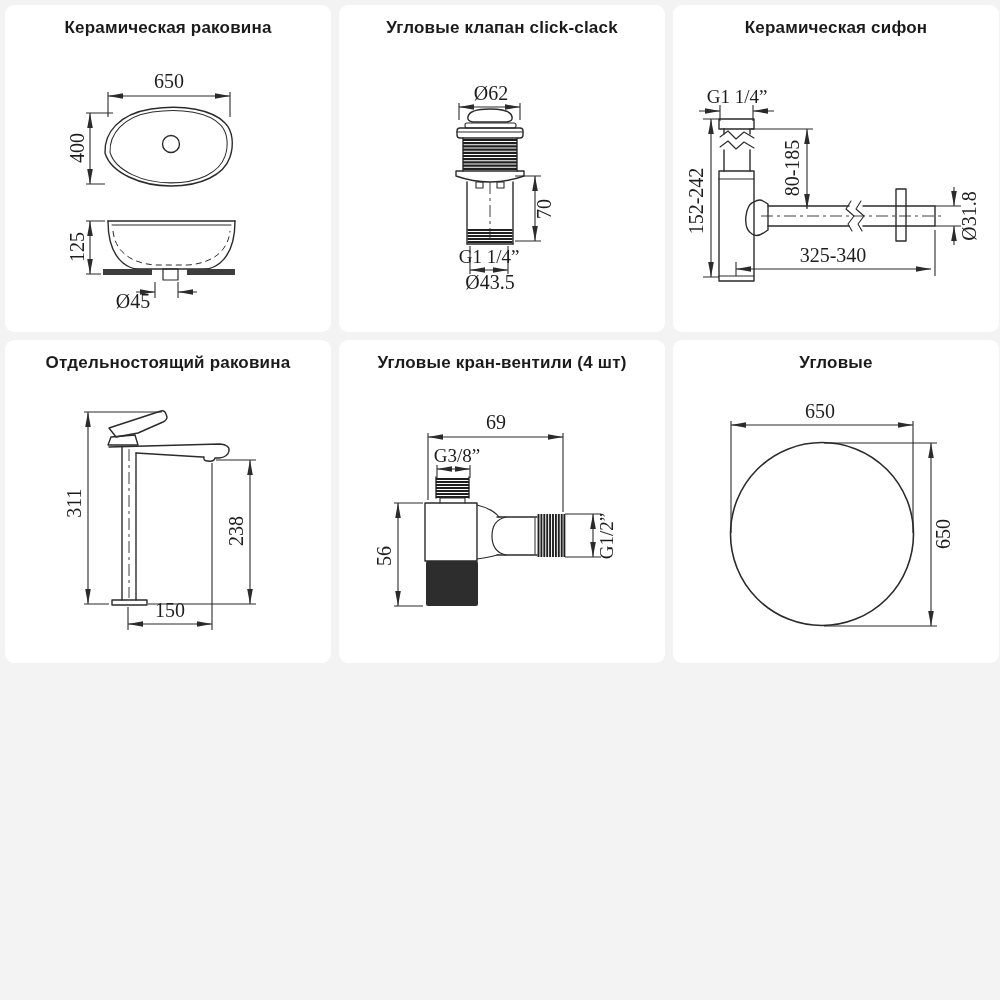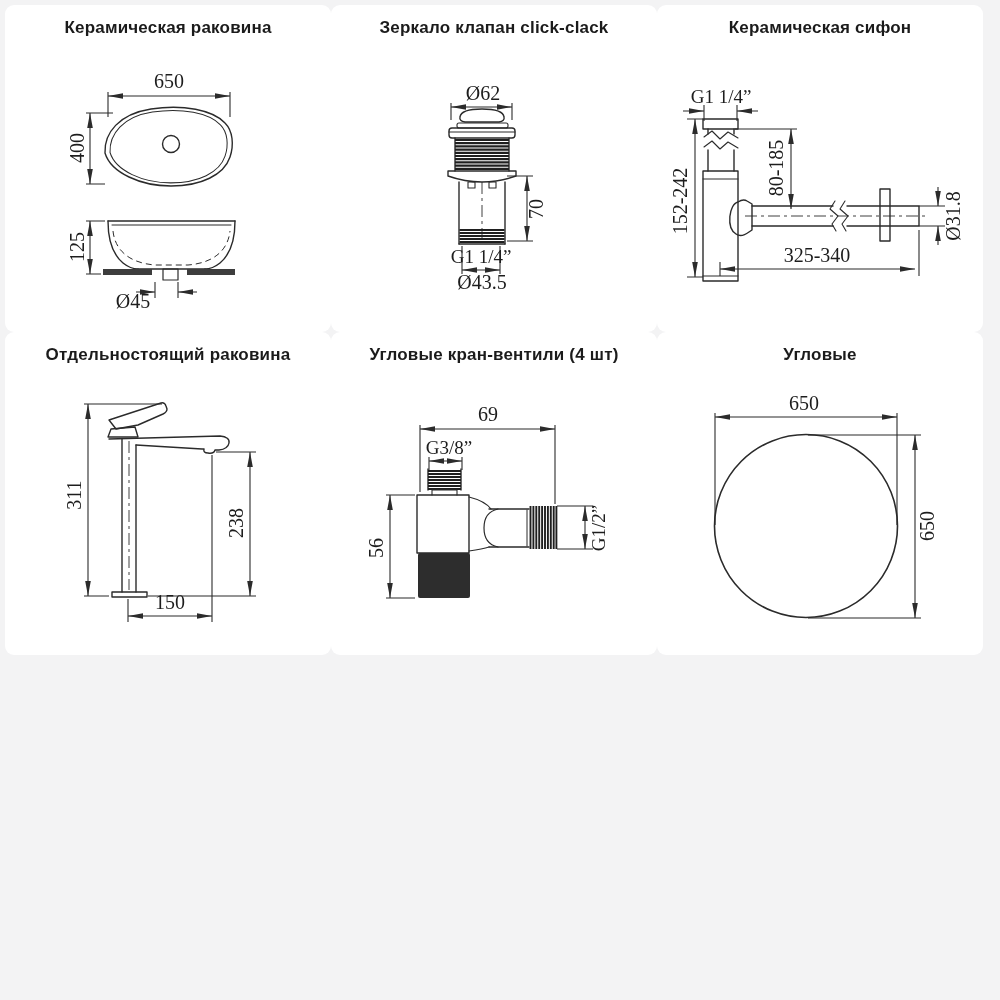--- a/index.html
+++ b/index.html
@@ -1,18 +1,18 @@
 <!DOCTYPE html>
 <html><head>
 <meta charset="utf-8">
 <style>
   html,body{margin:0;padding:0;}
   body{width:1000px;height:1000px;background:#f3f3f4;font-family:"Liberation Sans",sans-serif;}
   .sheet{width:1000px;height:1000px;background:#f3f3f4;overflow:hidden;}
-  .grid{display:grid;grid-template-columns:326px 326px 326px;grid-template-rows:327px 323px;padding:5px;}
+  .grid{display:grid;grid-template-columns:326px 326px 326px;grid-template-rows:327px 323px;gap:8px;padding:5px;}
   .card{background:#ffffff;border-radius:9px;position:relative;overflow:hidden;}
   .card h2{margin:0;padding-top:13px;text-align:center;font-size:17px;font-weight:700;
            color:#1b1b1b;letter-spacing:.2px;position:relative;z-index:2;}
   .card svg{position:absolute;left:0;top:0;z-index:1;}
   .ol{stroke:#2b2b2b;stroke-width:1.4;fill:none;stroke-linejoin:round;stroke-linecap:round;}
   .dl{stroke:#2b2b2b;stroke-width:1.1;fill:none;}
   .cl{stroke:#2b2b2b;stroke-width:.9;fill:none;stroke-dasharray:12 4 3 4;}
   .dash{stroke:#2b2b2b;stroke-width:1;fill:none;stroke-dasharray:6 4;}
   .thr{stroke:#1f1f1f;fill:none;}
   .dim{font-family:"Liberation Serif","DejaVu Serif",serif;font-size:20px;fill:#1d1d1d;}
@@ -75,21 +75,21 @@
           <line class="dl" x1="150" y1="277" x2="150" y2="293"></line>
           <line class="dl" x1="173" y1="277" x2="173" y2="293"></line>
           <line class="dl" x1="131" y1="287" x2="150" y2="287" marker-end="url(#ar)"></line>
           <line class="dl" x1="192" y1="287" x2="173" y2="287" marker-end="url(#ar)"></line>
           <text class="dim" x="128" y="303" text-anchor="middle">Ø45</text>
         </g>
       </svg>
     </section>
 
     <section class="card">
-      <h2>Зеркало клапан click-clack</h2>
+      <h2>Угловые клапан click-clack</h2>
       <svg width="326" height="327" viewBox="0 0 326 327">
         <g>
           <text class="dim" x="152" y="95" text-anchor="middle">Ø62</text>
           <line class="dl" x1="120" y1="102" x2="181" y2="102" marker-start="url(#ar)" marker-end="url(#ar)"></line>
           <line class="dl" x1="120" y1="98" x2="120" y2="115"></line>
           <line class="dl" x1="181" y1="98" x2="181" y2="115"></line>
         </g>
         <g>
           <path class="ol" d="M129 112 Q130 104 151 104 Q172 104 173 112 Q174 116 168 117 L134 117 Q128 116 129 112 Z"></path>
           <rect class="ol" style="stroke-width:1.1" x="126" y="118" width="51" height="5" rx="2"></rect>

